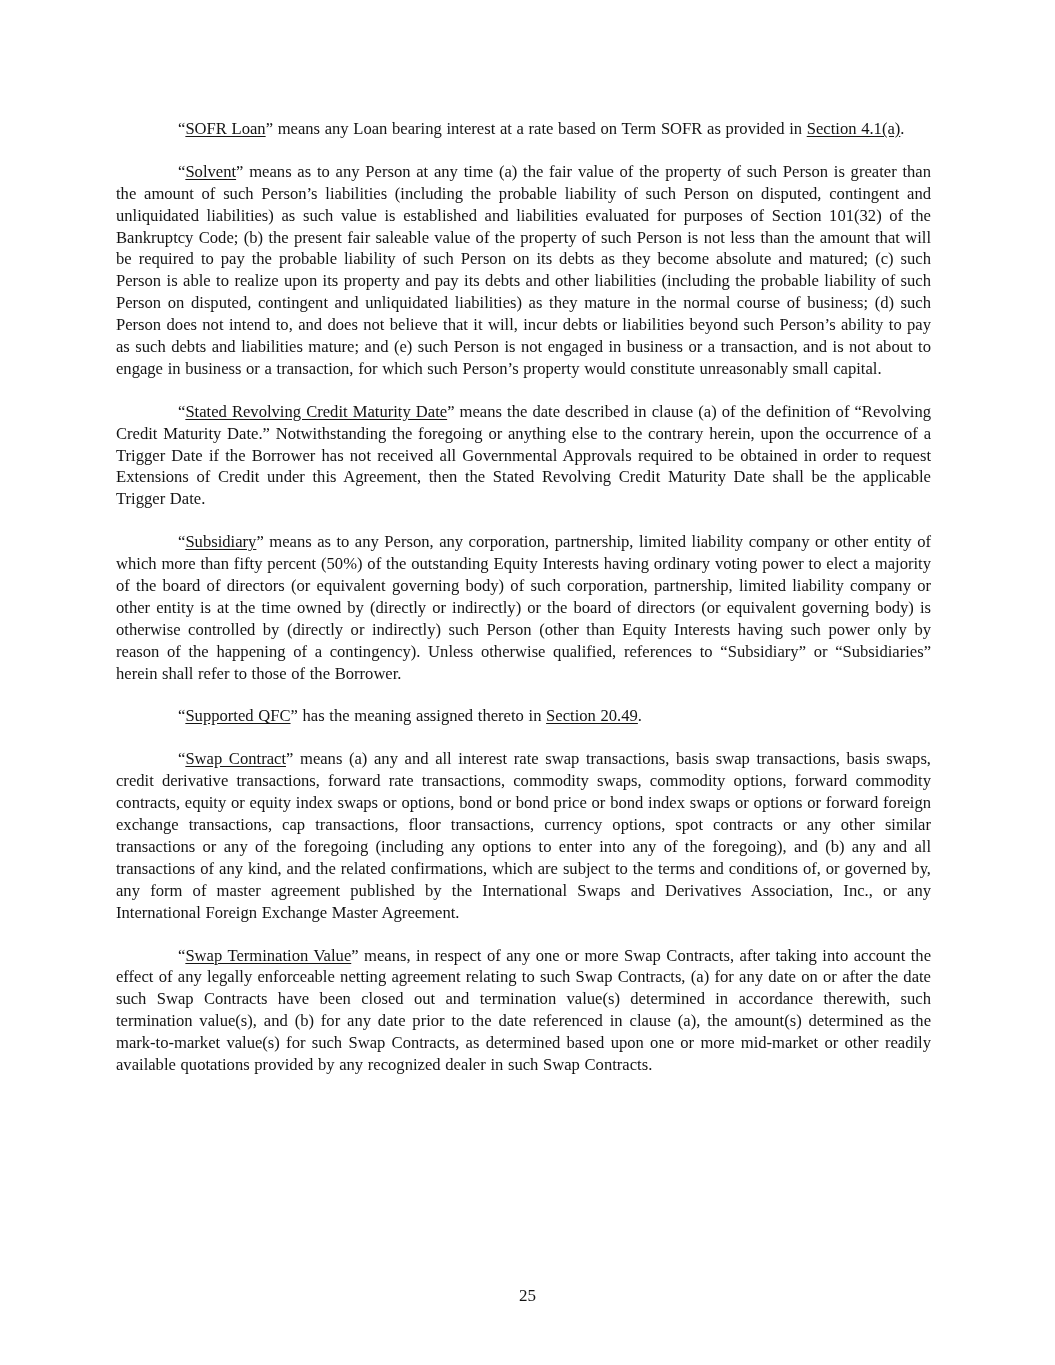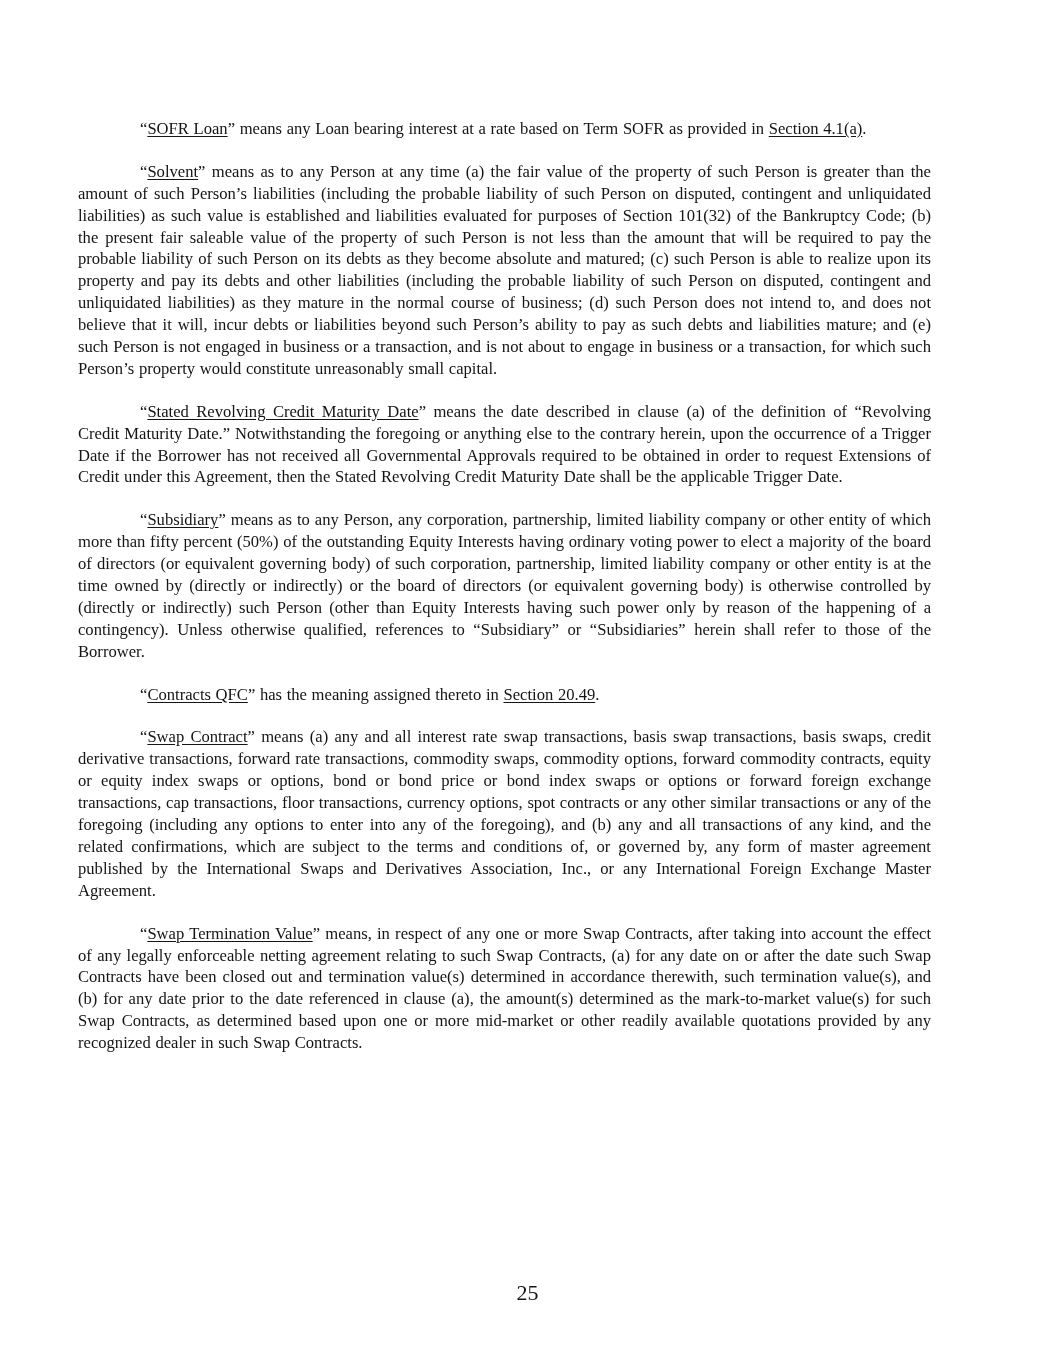--- a/index.html
+++ b/index.html
@@ -6,21 +6,21 @@
     margin: 0;
     padding: 0;
     background: #ffffff;
   }
   .page {
     position: relative;
     width: 1055px;
     height: 1365px;
     box-sizing: border-box;
     background: #ffffff;
-    padding: 118px 124px 60px 78px;
+    padding: 118px 124px 60px 116px;
     font-family: "Liberation Serif", "DejaVu Serif", serif;
     font-size: 16.6px;
     line-height: 1.32;
     color: #141414;
     overflow: hidden;
   }
   .para {
     margin: 0 0 21px 0;
     text-align: justify;
     text-indent: 62px;
@@ -29,30 +29,30 @@
   .underlined {
     text-decoration: underline;
     text-underline-offset: 2px;
   }
   .page-number {
     position: absolute;
     left: 0;
     right: 0;
     bottom: 58px;
     text-align: center;
-    font-size: 22px;
+    font-size: 17px;
   }
 </style>
 </head>
 <body>
 
 <div class="page">
   <main>
       <p class="para"><span>“</span><span class="underlined">SOFR Loan</span><span>” means any Loan bearing interest at a rate based on Term SOFR as provided in </span><span class="underlined">Section 4.1(a)</span><span>.</span></p>
       <p class="para"><span>“</span><span class="underlined">Solvent</span><span>” means as to any Person at any time (a) the fair value of the property of such Person is greater than the amount of such Person’s liabilities (including the probable liability of such Person on disputed, contingent and unliquidated liabilities) as such value is established and liabilities evaluated for purposes of Section 101(32) of the Bankruptcy Code; (b) the present fair saleable value of the property of such Person is not less than the amount that will be required to pay the probable liability of such Person on its debts as they become absolute and matured; (c) such Person is able to realize upon its property and pay its debts and other liabilities (including the probable liability of such Person on disputed, contingent and unliquidated liabilities) as they mature in the normal course of business; (d) such Person does not intend to, and does not believe that it will, incur debts or liabilities beyond such Person’s ability to pay as such debts and liabilities mature; and (e) such Person is not engaged in business or a transaction, and is not about to engage in business or a transaction, for which such Person’s property would constitute unreasonably small capital.</span></p>
       <p class="para"><span>“</span><span class="underlined">Stated Revolving Credit Maturity Date</span><span>” means the date described in clause (a) of the definition of “Revolving Credit Maturity Date.” Notwithstanding the foregoing or anything else to the contrary herein, upon the occurrence of a Trigger Date if the Borrower has not received all Governmental Approvals required to be obtained in order to request Extensions of Credit under this Agreement, then the Stated Revolving Credit Maturity Date shall be the applicable Trigger Date.</span></p>
       <p class="para"><span>“</span><span class="underlined">Subsidiary</span><span>” means as to any Person, any corporation, partnership, limited liability company or other entity of which more than fifty percent (50%) of the outstanding Equity Interests having ordinary voting power to elect a majority of the board of directors (or equivalent governing body) of such corporation, partnership, limited liability company or other entity is at the time owned by (directly or indirectly) or the board of directors (or equivalent governing body) is otherwise controlled by (directly or indirectly) such Person (other than Equity Interests having such power only by reason of the happening of a contingency). Unless otherwise qualified, references to “Subsidiary” or “Subsidiaries” herein shall refer to those of the Borrower.</span></p>
-      <p class="para"><span>“</span><span class="underlined">Contracts QFC</span><span>” has the meaning assigned thereto in </span><span class="underlined">Section 20.49</span><span>.</span></p>
+      <p class="para"><span>“</span><span class="underlined">Supported QFC</span><span>” has the meaning assigned thereto in </span><span class="underlined">Section 20.49</span><span>.</span></p>
       <p class="para"><span>“</span><span class="underlined">Swap Contract</span><span>” means (a) any and all interest rate swap transactions, basis swap transactions, basis swaps, credit derivative transactions, forward rate transactions, commodity swaps, commodity options, forward commodity contracts, equity or equity index swaps or options, bond or bond price or bond index swaps or options or forward foreign exchange transactions, cap transactions, floor transactions, currency options, spot contracts or any other similar transactions or any of the foregoing (including any options to enter into any of the foregoing), and (b) any and all transactions of any kind, and the related confirmations, which are subject to the terms and conditions of, or governed by, any form of master agreement published by the International Swaps and Derivatives Association, Inc., or any International Foreign Exchange Master Agreement.</span></p>
       <p class="para"><span>“</span><span class="underlined">Swap Termination Value</span><span>” means, in respect of any one or more Swap Contracts, after taking into account the effect of any legally enforceable netting agreement relating to such Swap Contracts, (a) for any date on or after the date such Swap Contracts have been closed out and termination value(s) determined in accordance therewith, such termination value(s), and (b) for any date prior to the date referenced in clause (a), the amount(s) determined as the mark-to-market value(s) for such Swap Contracts, as determined based upon one or more mid-market or other readily available quotations provided by any recognized dealer in such Swap Contracts.</span></p>
     </main>
   <div class="page-number">25</div>
 </div>
 
 </body></html>

